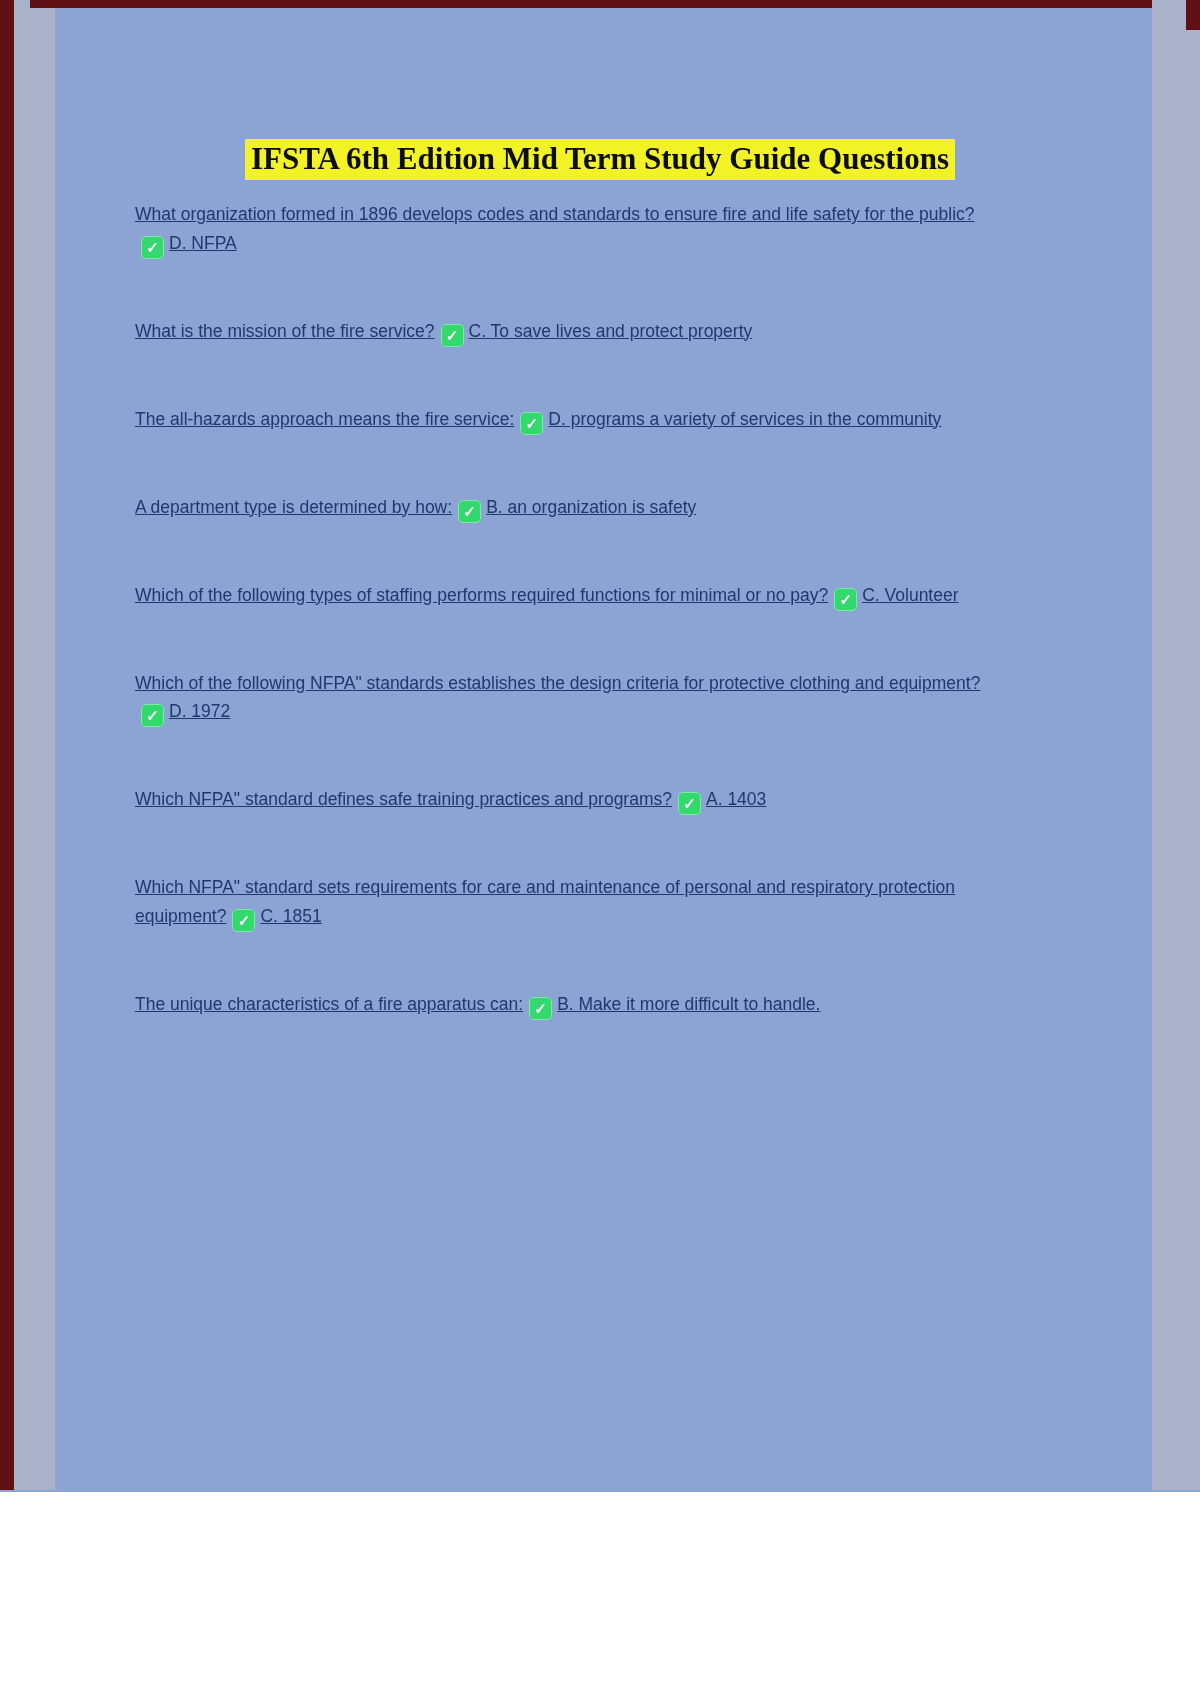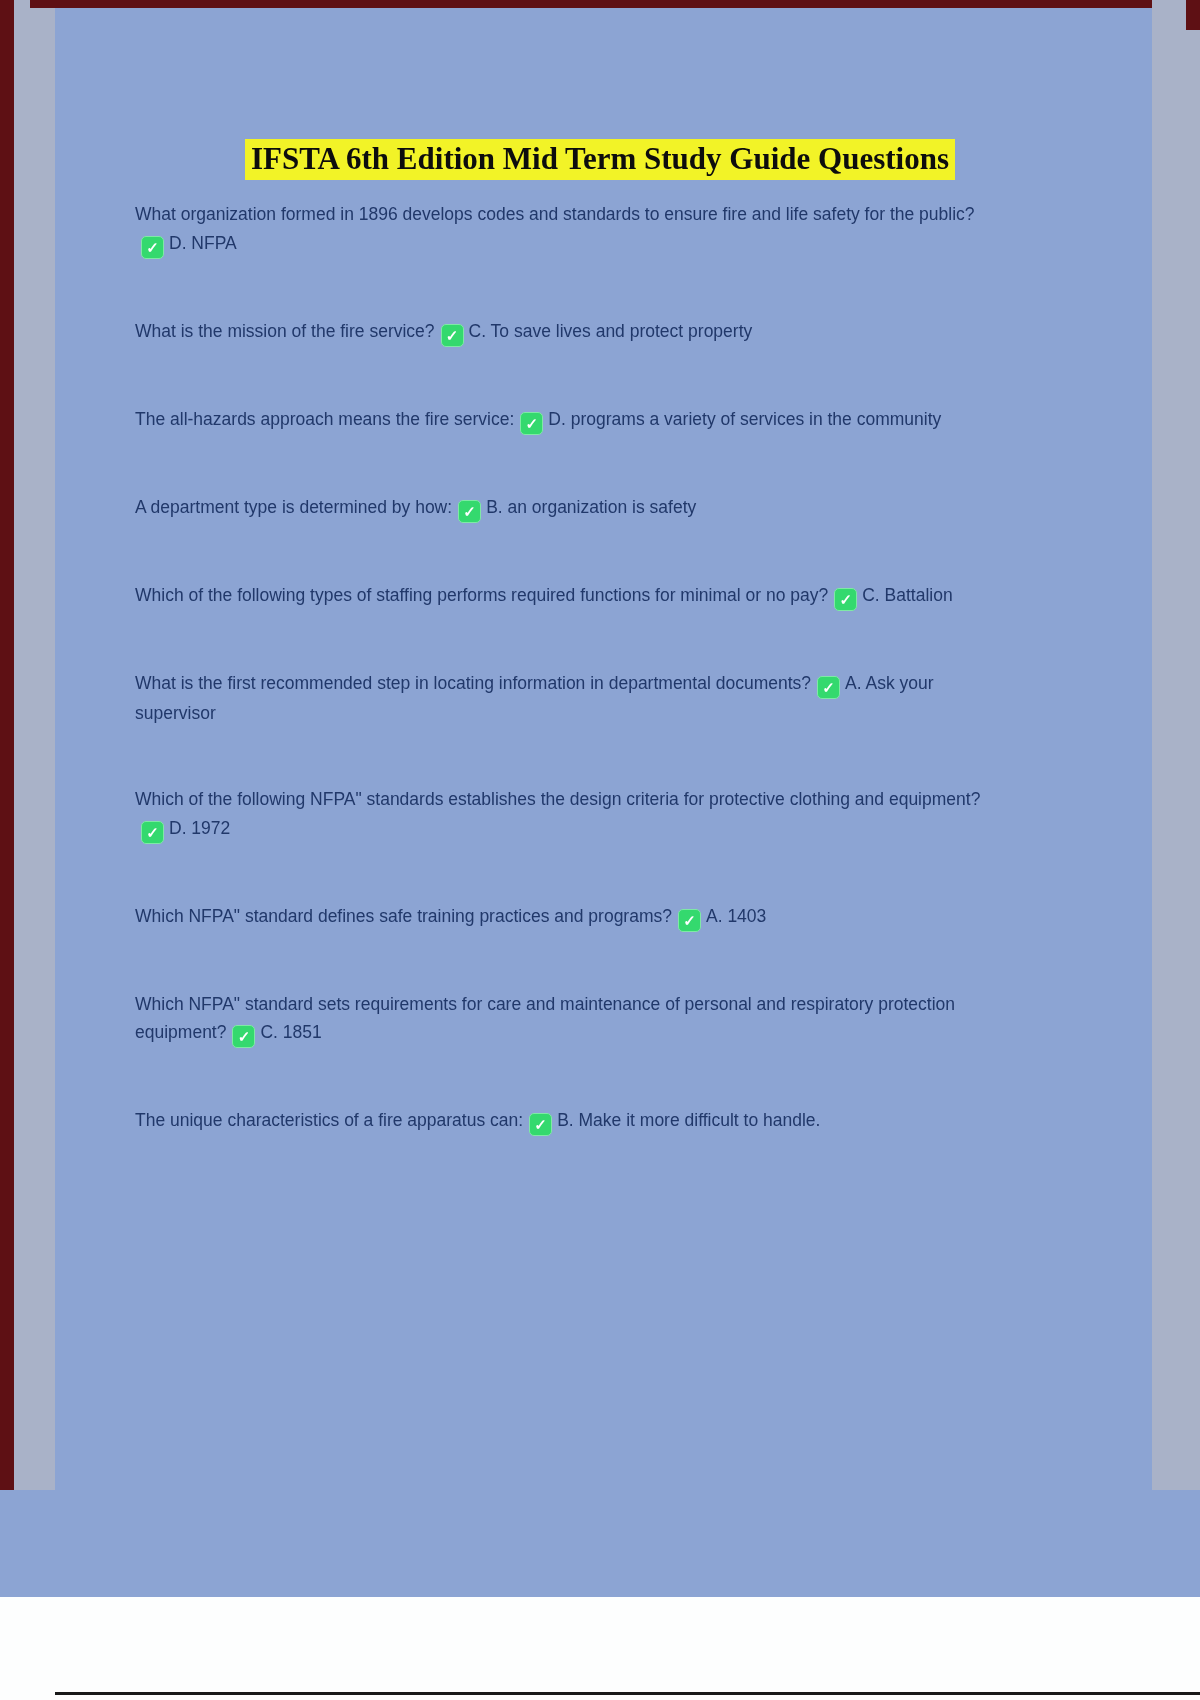--- a/index.html
+++ b/index.html
@@ -1,18 +1,18 @@
 <!DOCTYPE html>
 <html><head>
 <meta charset="utf-8">
 <style>
   html,body{margin:0;padding:0;background:#ffffff;}
   .canvas{
     position:relative;
-    width:1200px;height:1700px;
+    width:1200px;height:1492px;
     background:#ffffff;
     overflow:hidden;
     font-family:"Liberation Sans", sans-serif;
   }
   
   .page-blue{
     position:absolute;left:0;top:0;width:1200px;height:1597px;
     background:#8ca4d3;
   }
   
@@ -40,21 +40,21 @@
   }
   .title-line{margin:0 0 2px 0;}
 
   .questions{
     margin:18px 205px 0 135px;
     width:860px;
     color:#21386a;
     font-size:17.5px;
     line-height:28.5px;
   }
-  .qa{margin:0 0 58px 0;}
+  .qa{margin:0 0 58px 0;text-decoration:underline;}
   .check-icon{
     display:inline-flex;
     align-items:center;justify-content:center;
     width:21px;height:21px;
     border-radius:5px;
     background:#34d96e;
     border:1px solid #7fe9a6;
     color:#ffffff;
     font-size:15px;font-weight:bold;
     vertical-align:-4px;
@@ -88,24 +88,23 @@
 
     <div class="questions" id="questions">
   <p class="qa"><span class="q-text">What organization formed in 1896 develops codes and standards to ensure fire and life safety for the public?</span><span class="check-icon">✓</span><span class="a-text">D. NFPA</span></p>
 
   <p class="qa"><span class="q-text">What is the mission of the fire service?</span><span class="check-icon">✓</span><span class="a-text">C. To save lives and protect property</span></p>
 
   <p class="qa"><span class="q-text">The all-hazards approach means the fire service:</span><span class="check-icon">✓</span><span class="a-text">D. programs a variety of services in the community</span></p>
 
   <p class="qa"><span class="q-text">A department type is determined by how:</span><span class="check-icon">✓</span><span class="a-text">B. an organization is safety</span></p>
 
-  <p class="qa"><span class="q-text">Which of the following types of staffing performs required functions for minimal or no pay?</span><span class="check-icon">✓</span><span class="a-text">C. Battalion</span></p>
+  <p class="qa"><span class="q-text">Which of the following types of staffing performs required functions for minimal or no pay?</span><span class="check-icon">✓</span><span class="a-text">C. Volunteer</span></p>
 
 
-  <p class="qa"><span class="q-text">What is the first recommended step in locating information in departmental documents?</span><span class="check-icon">✓</span><span class="a-text">A. Ask your supervisor</span></p>
 
   <p class="qa"><span class="q-text">Which of the following NFPA" standards establishes the design criteria for protective clothing and equipment?</span><span class="check-icon">✓</span><span class="a-text">D. 1972</span></p>
 
   <p class="qa"><span class="q-text">Which NFPA" standard defines safe training practices and programs?</span><span class="check-icon">✓</span><span class="a-text">A. 1403</span></p>
 
   <p class="qa"><span class="q-text">Which NFPA" standard sets requirements for care and maintenance of personal and respiratory protection equipment?</span><span class="check-icon">✓</span><span class="a-text">C. 1851</span></p>
 
   <p class="qa"><span class="q-text">The unique characteristics of a fire apparatus can:</span><span class="check-icon">✓</span><span class="a-text">B. Make it more difficult to handle.</span></p>
 </div>
   </div>

